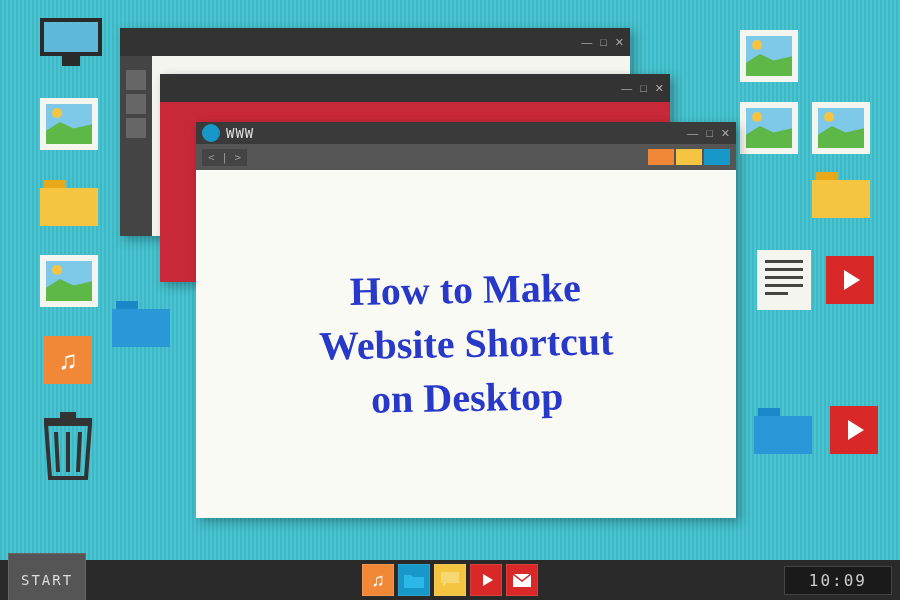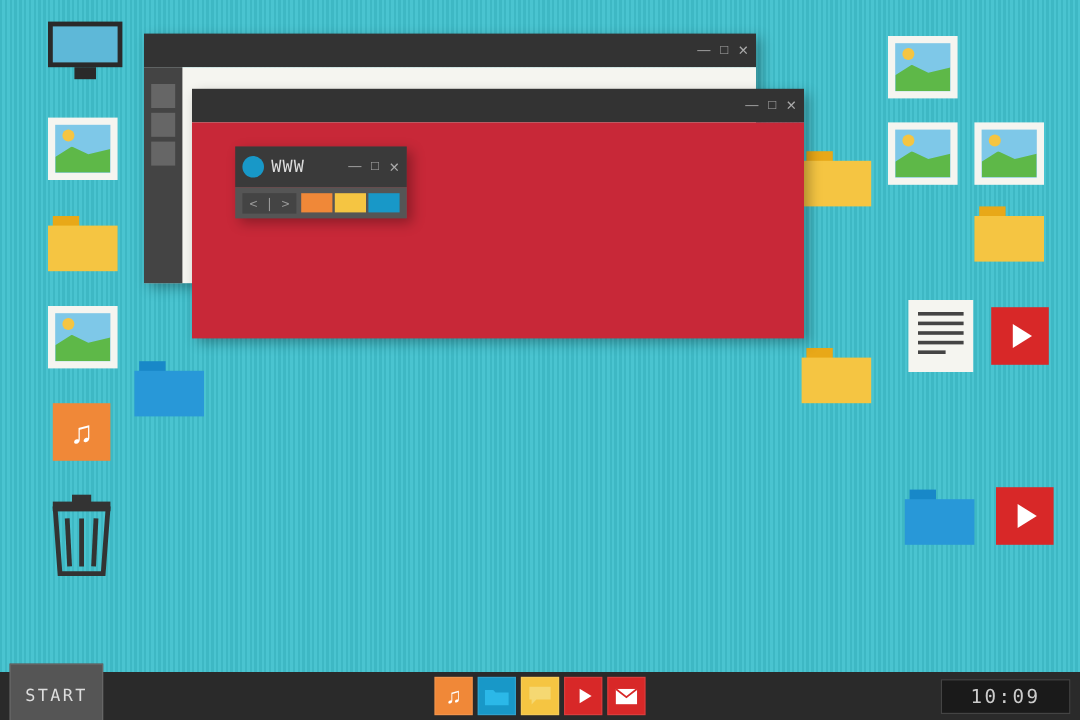--- a/index.html
+++ b/index.html
@@ -88,21 +88,21 @@
     
     .w1 { left: 120px; top: 28px; }
     .w1 .win-body { width: 510px; height: 180px; background: #f5f5f0; }
     .w1-sidebar { width: 32px; height: 100%; background: #444; float: left; padding-top: 10px; }
     .w1-sb-dot { width: 20px; height: 20px; background: #666; margin: 4px auto; }
     
     .w2 { left: 160px; top: 74px; }
     .w2 .win-body { width: 510px; height: 180px; background: #c82838; }
     
     .w3 { left: 196px; top: 122px; }
-    .w3 .titlebar { height: 34px; background: #3a3a3a; }
+    .w3 .titlebar { height: 22px; background: #3a3a3a; }
     .w3 .toolbar { height: 26px; background: #555; display: flex; align-items: center; padding: 0 6px; gap: 2px; }
     .w3 .tb-nav { background: #444; color: #999; font-size: 11px; padding: 2px 6px; font-family: monospace; }
     .w3 .tb-spacer { flex: 1; }
     .w3 .tb-chip { width: 26px; height: 16px; }
     .w3 .win-body { width: 540px; height: 348px; background: #fafaf5; display: flex; align-items: center; justify-content: center; }
     .w3 .url-circle { width: 18px; height: 18px; border-radius: 50%; background: #1898c8; }
     .w3 .url-text { color: #ddd; font-family: monospace; font-size: 14px; letter-spacing: 1px; }
     
     .headline { 
       font-family: 'Comic Sans MS', cursive; 
@@ -256,20 +256,23 @@
         <span>✕</span>
       </div>
     </div>
     <div class="toolbar">
       <span class="tb-nav">&lt; | &gt;</span>
       <span class="tb-spacer"></span>
       <span class="tb-chip" style="background:#f08838"></span>
       <span class="tb-chip" style="background:#f5c542"></span>
       <span class="tb-chip" style="background:#1898c8"></span>
     </div>
+    <div class="win-body">
+      <div class="headline">How to Make<br>Website Shortcut<br>on Desktop</div>
+    </div>
   </div>
 
 </div>
 
 <div class="taskbar">
   <div class="start-btn">START</div>
   <div class="tray-icons">
     <div class="tray-icon" style="background:#f08838">
         <span style="color:#fff;font-size:18px">♫</span>
       </div>

